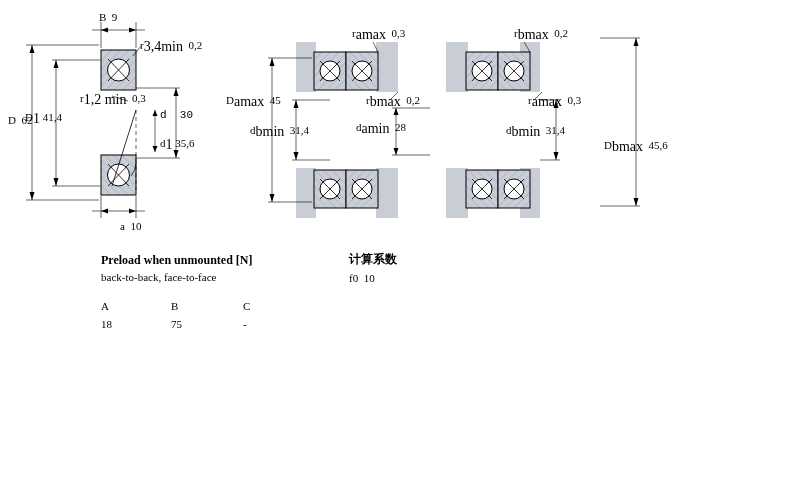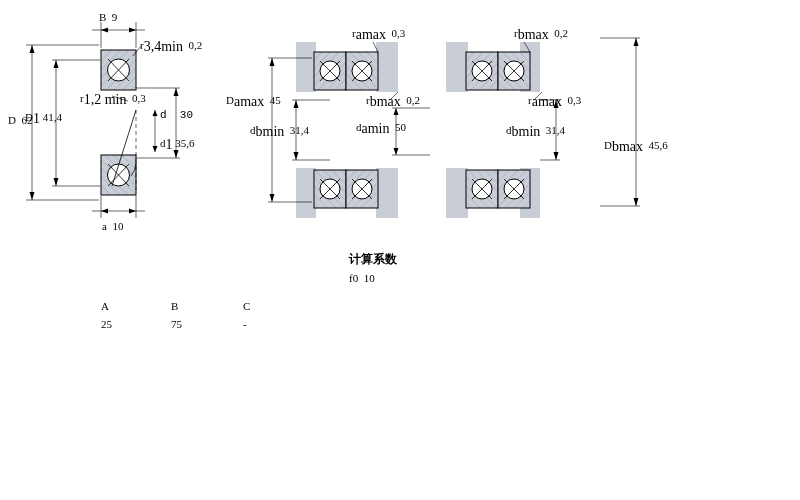--- a/index.html
+++ b/index.html
@@ -234,21 +234,21 @@
   </div>
 
   <div class="lbl" style="left:160px; top:110px;font-family:Liberation Mono, monospace;">
     <span>d</span>&nbsp;&nbsp;<span>30</span>
   </div>
 
   <div class="lbl" style="left:160px; top:138px;">
     <span>d</span><span class="sub">1</span>&nbsp;<span>35,6</span>
   </div>
 
-  <div class="lbl" style="left:102px; top:221px;">
+  <div class="lbl" style="left:120px; top:221px;">
     <span>a</span>&nbsp;&nbsp;<span>10</span>
   </div>
 
   <div class="lbl" style="left:352px; top:28px;">
     <span>r</span><span class="sub">amax</span>&nbsp;&nbsp;<span>0,3</span>
   </div>
 
   <div class="lbl" style="left:514px; top:28px;">
     <span>r</span><span class="sub">bmax</span>&nbsp;&nbsp;<span>0,2</span>
   </div>
@@ -259,41 +259,43 @@
 
   <div class="lbl" style="left:366px; top:95px;">
     <span>r</span><span class="sub">bmax</span>&nbsp;&nbsp;<span>0,2</span>
   </div>
 
   <div class="lbl" style="left:250px; top:125px;">
     <span>d</span><span class="sub">bmin</span>&nbsp;&nbsp;<span>31,4</span>
   </div>
 
   <div class="lbl" style="left:356px; top:122px;">
-    <span>d</span><span class="sub">amin</span>&nbsp;&nbsp;<span>50</span>
+    <span>d</span><span class="sub">amin</span>&nbsp;&nbsp;<span>28</span>
   </div>
 
   <div class="lbl" style="left:528px; top:95px;">
     <span>r</span><span class="sub">amax</span>&nbsp;&nbsp;<span>0,3</span>
   </div>
 
   <div class="lbl" style="left:506px; top:125px;">
     <span>d</span><span class="sub">bmin</span>&nbsp;&nbsp;<span>31,4</span>
   </div>
 
   <div class="lbl" style="left:604px; top:140px;">
     <span>D</span><span class="sub">bmax</span>&nbsp;&nbsp;<span>45,6</span>
   </div>
 
+  <div class="txt-block t12 bold" style="left:101px; top:252px;">Preload when unmounted  [N]</div>
+  <div class="txt-block t11" style="left:101px; top:270px;">back-to-back, face-to-face</div>
 
   <div class="txt-block t11" style="left:101px; top:299px;">A</div>
   <div class="txt-block t11" style="left:171px; top:299px;">B</div>
   <div class="txt-block t11" style="left:243px; top:299px;">C</div>
 
-  <div class="txt-block t11" style="left:101px; top:317px;">25</div>
+  <div class="txt-block t11" style="left:101px; top:317px;">18</div>
   <div class="txt-block t11" style="left:171px; top:317px;text-align:center;">75</div>
   <div class="txt-block t11" style="left:243px; top:317px;">-</div>
 
   <div class="txt-block cn bold" style="left:349px; top:251px;">计算系数</div>
   <div class="txt-block t11" style="left:349px; top:271px;">
     <span>f</span><span class="sub">0</span>&nbsp;&nbsp;<span>10</span>
   </div>
 
 </div>
 

